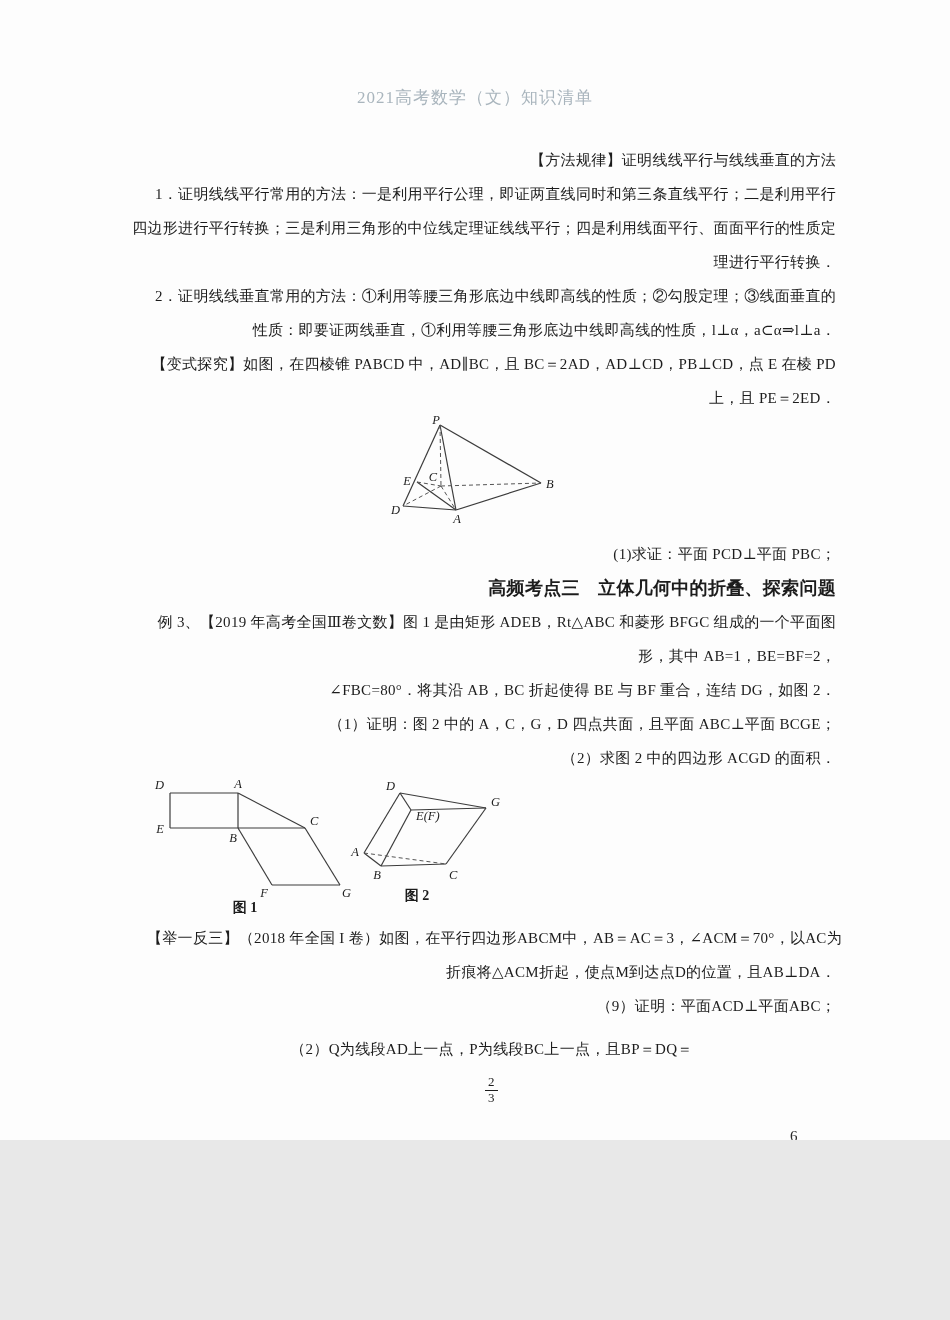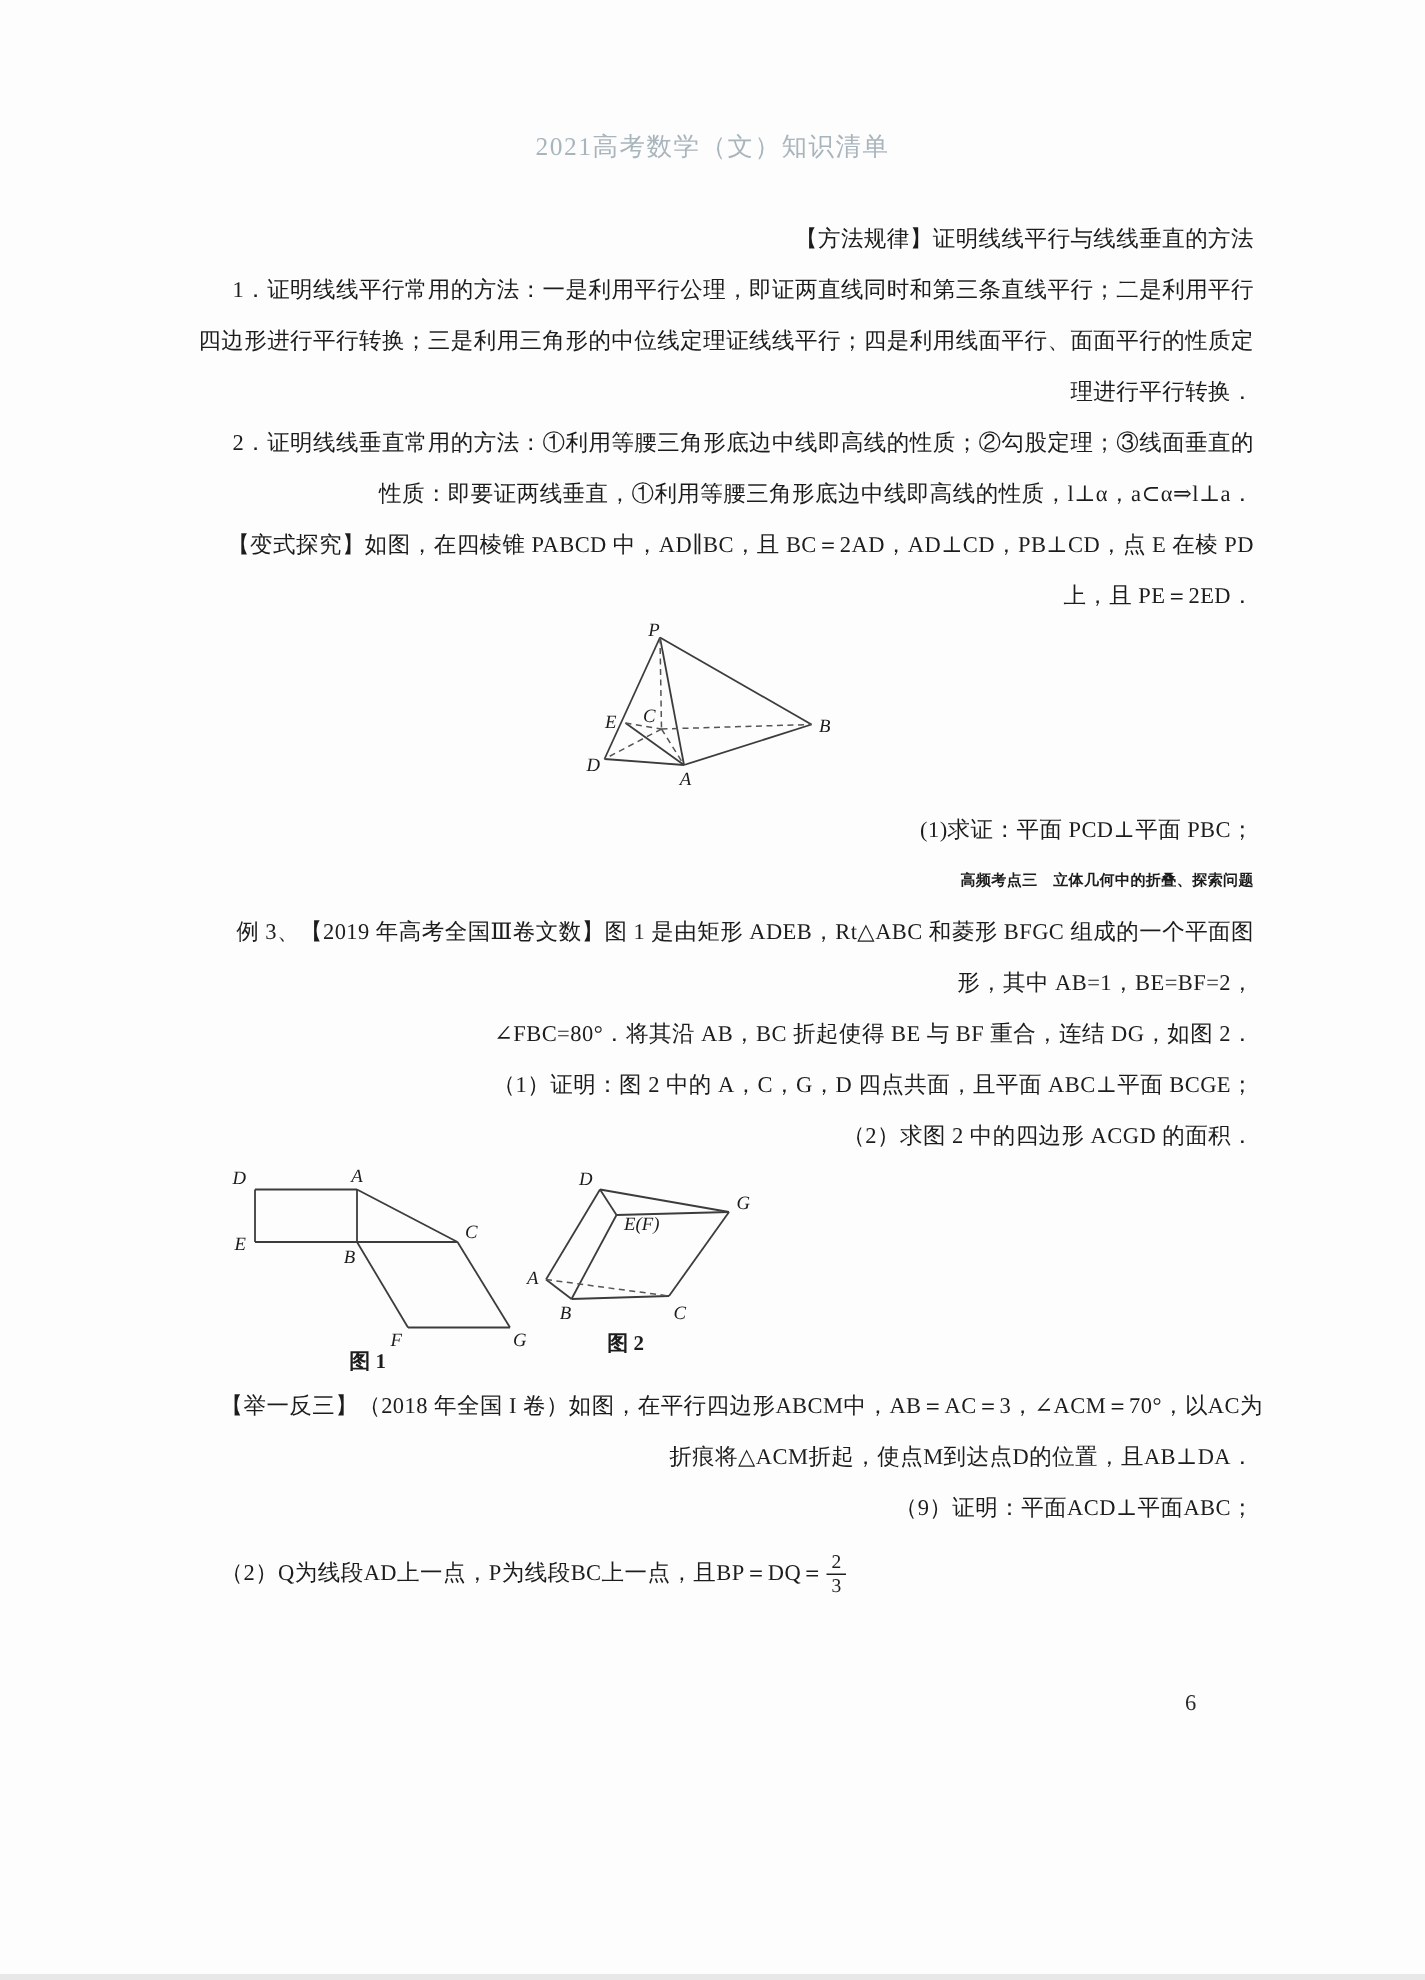--- a/index.html
+++ b/index.html
@@ -1,18 +1,18 @@
 <!DOCTYPE html>
 <html><head>
 <meta charset="utf-8">
 <style>
   html,body{margin:0;padding:0;background:#e8e8e8;}
   .page{
     position:relative;
-    width:950px;height:1316px;
+    width:950px;height:1140px;
     background:#fdfdfd;
     margin:0 auto;
     font-family:"Liberation Serif","DejaVu Serif",serif;
     color:#1c1c1c;
     overflow:hidden;
   }
   .doc-header{
     position:absolute;top:86px;left:0;width:100%;
     text-align:center;
     font-size:17px;
@@ -26,21 +26,21 @@
     font-size:15px;
   }
   .line{
     line-height:34px;
     height:34px;
     white-space:nowrap;
     letter-spacing:0.3px;
     text-align:right;
   }
   .indent{padding-left:27px;}
-  .bold{font-weight:bold;font-size:10px;}
+  .bold{font-weight:bold;font-size:18px;}
   .fig-block{position:relative;}
   .fig-block.pyramid{height:122px;}
   .fig-block.flatfigs{height:146px;}
   .fig-abs{position:absolute;top:0;}
   svg{display:block;overflow:visible;}
   .geo-line{stroke:#3c3c3c;stroke-width:1.2;fill:none;}
   .geo-dash{stroke:#555;stroke-width:1;fill:none;stroke-dasharray:4 3;}
   .pt-label{
     font-family:"Liberation Serif","DejaVu Serif",serif;
     font-style:italic;
@@ -53,20 +53,21 @@
     font-size:14px;
     fill:#1c1c1c;
   }
   .line-frac{
     height:52px;
     line-height:52px;
     white-space:nowrap;
     letter-spacing:0.3px;
     display:flex;
     align-items:center;
+    flex-direction:column;
   }
   .frac{
     display:inline-flex;
     flex-direction:column;
     align-items:center;
     font-size:13px;
     line-height:1.15;
     margin:0 2px;
     vertical-align:middle;
   }

